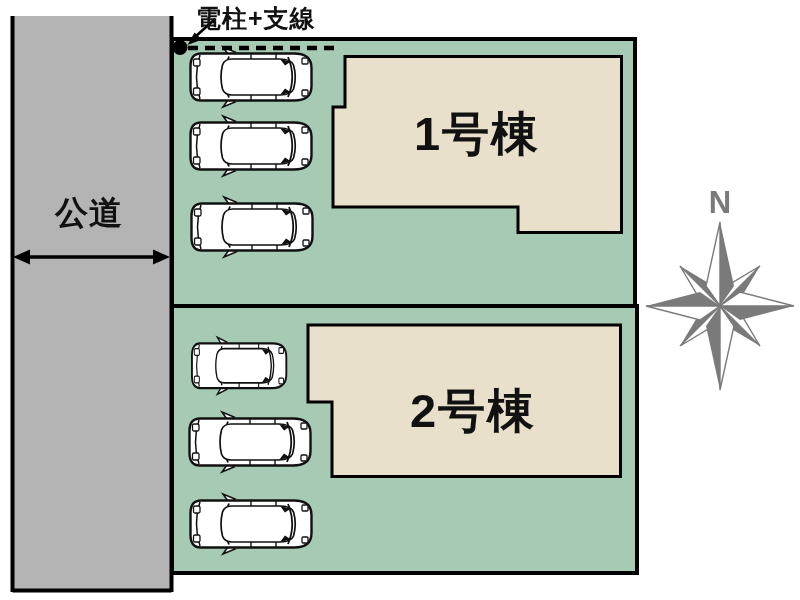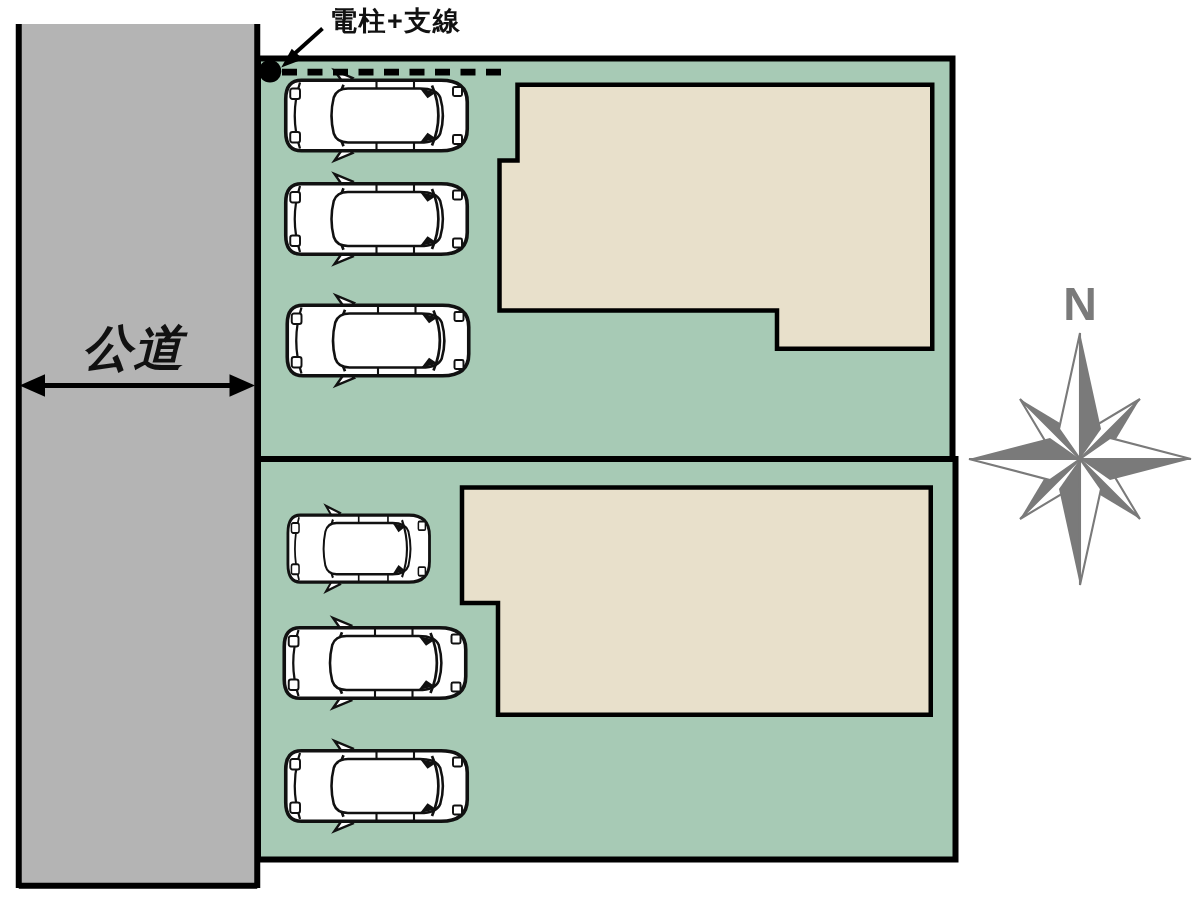--- a/index.html
+++ b/index.html
@@ -3,29 +3,29 @@
 <meta charset="utf-8">
 <style>
   html,body { margin:0; padding:0; background:#ffffff; }
   .stage {
     position:relative; width:800px; height:600px; background:#ffffff;
     font-family:"Liberation Sans","DejaVu Sans",sans-serif; overflow:hidden;
   }
   .stage svg.diagram { position:absolute; left:0; top:0; }
   .label { position:absolute; color:#111111; white-space:pre-line; }
   .road-label {
-    left:14px; top:175px; width:150px; text-align:center;
-    font-size:33px; font-weight:600; line-height:38px; letter-spacing:1px;font-style:italic;
+    left:14px; top:156px; width:150px; text-align:center;
+    font-size:33px; font-weight:600; line-height:38px; letter-spacing:1px;
   }
   .b-label {
     width:280px; text-align:center; font-size:47px; font-weight:700; letter-spacing:2px;
   }
   .b1-label { left:337px; top:103px; }
   .b2-label { left:333px; top:380px; }
-  .pole-label { left:196px; top:2px; font-size:18px; font-weight:600; letter-spacing:1px;margin-left:24px; }
+  .pole-label { left:196px; top:2px; font-size:25px; font-weight:600; letter-spacing:1px; }
   .north-label {
     left:696px; top:185px; width:48px; text-align:center;
     font-size:31px; font-weight:700; color:#7a7a7a;
   }
 </style>
 </head>
 <body>
 
 <div class="stage">
 
@@ -109,17 +109,19 @@
       <polygon points="-74,0 -20,14 0,0" fill="#ffffff" stroke="#7a7a7a" stroke-width="1.4"></polygon>
     </g>
   </svg>
 
   <div class="label road-label">
     <span>公道</span><br>
   </div>
 
   <div class="label pole-label">電柱+支線</div>
 
+  <div class="label b-label b1-label">1号棟</div>
 
+  <div class="label b-label b2-label">2号棟</div>
 
   <div class="label north-label">N</div>
 
 </div>
 
 </body></html>

